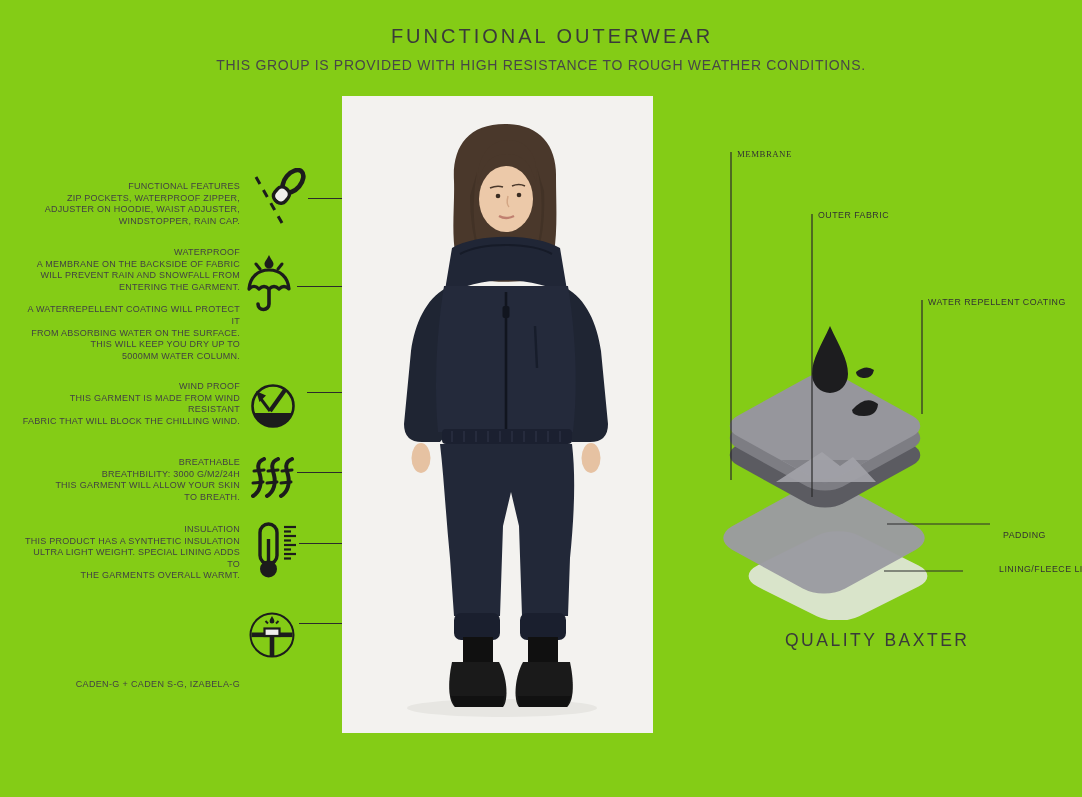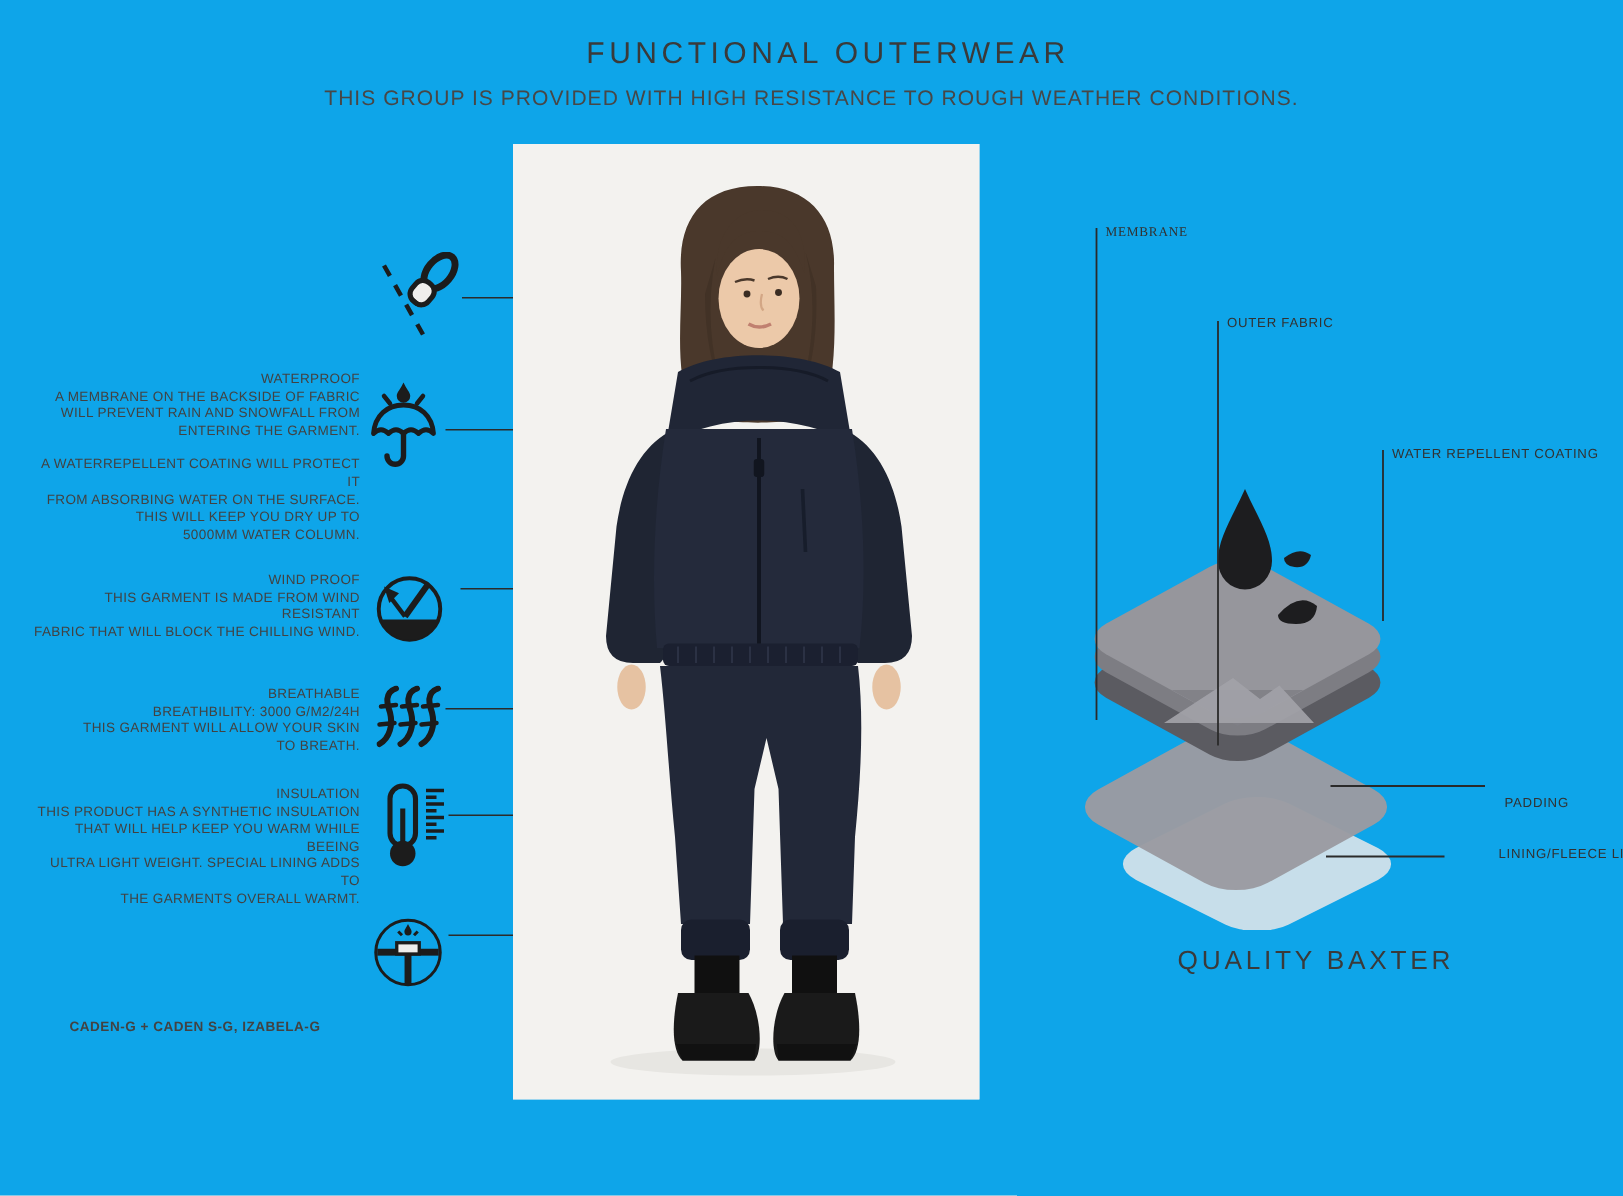--- a/index.html
+++ b/index.html
@@ -1,33 +1,33 @@
 <!DOCTYPE html>
 <html><head>
 <meta charset="utf-8">
 <style>
   * { margin:0; padding:0; box-sizing:border-box; }
   html,body { background:#e8e7e5; }
   .page {
     position:relative; width:1082px; height:797px; overflow:hidden;
-    background:#0ea5e9; font-family:"Liberation Sans", sans-serif; color:#3e3e3e;
+    background:#84cc16; font-family:"Liberation Sans", sans-serif; color:#3e3e3e;
   }
   
   .hdr { position:absolute; left:0; top:25px; width:100%; text-align:center; }
   .hdr-title { font-size:20px; font-weight:400; letter-spacing:3px; color:#3a3a3a; padding-left:22px; }
   .hdr-sub   { margin-top:9px; font-size:14px; letter-spacing:0.7px; color:#474747; }
 
   
   .feature { position:absolute; left:20px; width:220px; text-align:right;
              font-size:9px; line-height:11.6px; letter-spacing:0.25px; color:#424242; }
   .f1 { top:181px; } .f2 { top:247px; } .f3 { top:381px; }
   .f4 { top:457px; } .f5 { top:524px; } .f6 { top:622px; }
   .para2 { margin-top:11px; }
-  .styles-note { position:absolute; left:20px; top:679px; width:220px; text-align:center;
-                 font-size:9px; letter-spacing:0.35px; color:#424242;font-weight:bold; }
+  .styles-note { position:absolute; left:20px; top:679px; width:220px; text-align:right;
+                 font-size:9px; letter-spacing:0.35px; color:#424242; }
 
   .icon { position:absolute; }
   .i1 { left:249px; top:168px; } .i2 { left:243px; top:253px; } .i3 { left:249px; top:382px; }
   .i4 { left:251px; top:457px; } .i5 { left:254px; top:521px; } .i6 { left:248px; top:611px; }
 
   .connector { position:absolute; height:1.3px; background:#2b2b2b; }
   .c1 { left:308px; top:198px; width:142px; }
   .c2 { left:297px; top:286px; width:143px; }
   .c3 { left:307px; top:392px; width:90px;  }
   .c4 { left:297px; top:472px; width:128px; }
@@ -51,20 +51,26 @@
 </head>
 <body>
 
 <div class="page">
 
   <div class="hdr">
     <div class="hdr-title">FUNCTIONAL OUTERWEAR</div>
     <div class="hdr-sub">THIS GROUP IS PROVIDED WITH HIGH RESISTANCE TO ROUGH WEATHER CONDITIONS.</div>
   </div>
 
+  <div class="feature f1">
+    <div>FUNCTIONAL FEATURES</div>
+    <div>ZIP POCKETS, WATERPROOF ZIPPER,</div>
+    <div>ADJUSTER ON HOODIE, WAIST ADJUSTER,</div>
+    <div>WINDSTOPPER, RAIN CAP.</div>
+  </div>
 
   <div class="feature f2">
     <div>WATERPROOF</div>
     <div>A MEMBRANE ON THE BACKSIDE OF FABRIC</div>
     <div>WILL PREVENT RAIN AND SNOWFALL FROM</div>
     <div>ENTERING THE GARMENT.</div>
     <div class="para2">
       <div>A WATERREPELLENT COATING WILL PROTECT IT</div>
       <div>FROM ABSORBING WATER ON THE SURFACE.</div>
       <div>THIS WILL KEEP YOU DRY UP TO</div>
@@ -81,21 +87,20 @@
   <div class="feature f4">
     <div>BREATHABLE</div>
     <div>BREATHBILITY: 3000 G/M2/24H</div>
     <div>THIS GARMENT WILL ALLOW YOUR SKIN</div>
     <div>TO BREATH.</div>
   </div>
 
   <div class="feature f5">
     <div>INSULATION</div>
     <div>THIS PRODUCT HAS A SYNTHETIC INSULATION</div>
-    <div>THAT WILL HELP KEEP YOU WARM WHILE BEEING</div>
     <div>ULTRA LIGHT WEIGHT. SPECIAL LINING ADDS TO</div>
     <div>THE GARMENTS OVERALL WARMT.</div>
   </div>
 
   <div class="styles-note">CADEN-G + CADEN S-G,  IZABELA-G</div>
 
   <div class="icon i1">
     <svg width="58" height="58" viewBox="0 0 58 58">
       <line x1="7" y1="9" x2="33" y2="55" stroke="#1c1c1c" stroke-width="3" stroke-dasharray="8 7"></line>
       <g transform="translate(35,24) rotate(40)">

